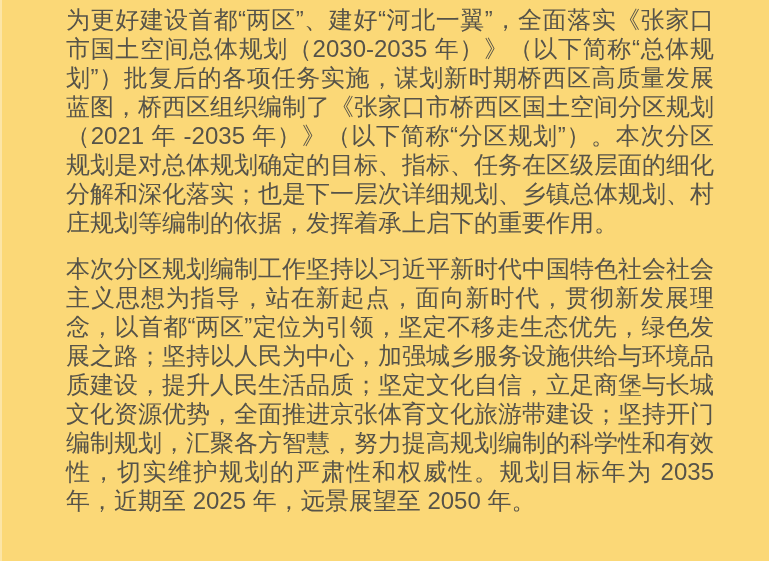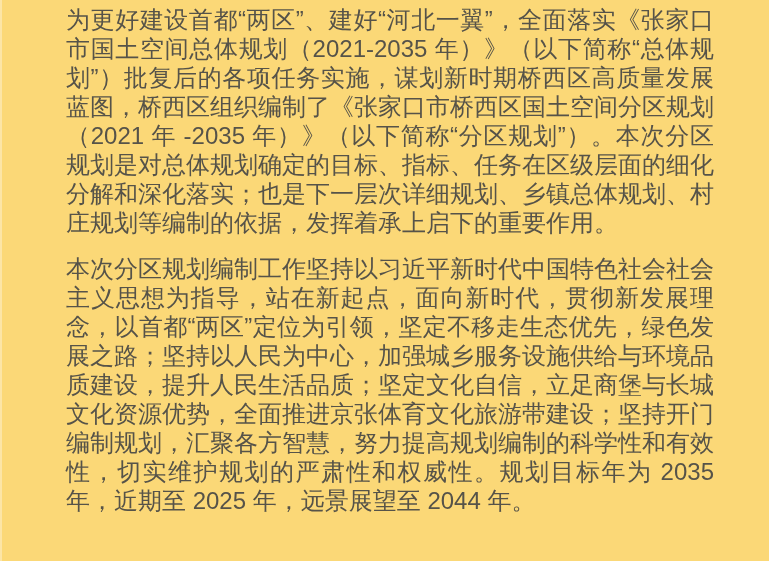--- a/index.html
+++ b/index.html
@@ -58,19 +58,19 @@
     text-align: justify;
     text-justify: inter-ideograph;
     letter-spacing: 0px;
   }
 </style>
 </head>
 <body>
 
 <div class="page">
   <div class="content">
-    <p>为更好建设首都“两区”、建好“河北一翼”，全面落实《张家口市国土空间总体规划（2021-2035 年）》（以下简称“总体规划”）批复后的各项任务实施，谋划新时期桥西区高质量发展蓝图，桥西区组织编制了《张家口市桥西区国土空间分区规划（2021 年 -2035 年）》（以下简称“分区规划”）。本次分区规划是对总体规划确定的目标、指标、任务在区级层面的细化分解和深化落实；也是下一层次详细规划、乡镇总体规划、村庄规划等编制的依据，发挥着承上启下的重要作用。</p>
-    <p>本次分区规划编制工作坚持以习近平新时代中国特色社会社会主义思想为指导，站在新起点，面向新时代，贯彻新发展理念，以首都“两区”定位为引领，坚定不移走生态优先，绿色发展之路；坚持以人民为中心，加强城乡服务设施供给与环境品质建设，提升人民生活品质；坚定文化自信，立足商堡与长城文化资源优势，全面推进京张体育文化旅游带建设；坚持开门编制规划，汇聚各方智慧，努力提高规划编制的科学性和有效性，切实维护规划的严肃性和权威性。规划目标年为 2035 年，近期至 2025 年，远景展望至 2044 年。</p>
+    <p>为更好建设首都“两区”、建好“河北一翼”，全面落实《张家口市国土空间总体规划（2030-2035 年）》（以下简称“总体规划”）批复后的各项任务实施，谋划新时期桥西区高质量发展蓝图，桥西区组织编制了《张家口市桥西区国土空间分区规划（2021 年 -2035 年）》（以下简称“分区规划”）。本次分区规划是对总体规划确定的目标、指标、任务在区级层面的细化分解和深化落实；也是下一层次详细规划、乡镇总体规划、村庄规划等编制的依据，发挥着承上启下的重要作用。</p>
+    <p>本次分区规划编制工作坚持以习近平新时代中国特色社会社会主义思想为指导，站在新起点，面向新时代，贯彻新发展理念，以首都“两区”定位为引领，坚定不移走生态优先，绿色发展之路；坚持以人民为中心，加强城乡服务设施供给与环境品质建设，提升人民生活品质；坚定文化自信，立足商堡与长城文化资源优势，全面推进京张体育文化旅游带建设；坚持开门编制规划，汇聚各方智慧，努力提高规划编制的科学性和有效性，切实维护规划的严肃性和权威性。规划目标年为 2035 年，近期至 2025 年，远景展望至 2050 年。</p>
   </div>
   <div class="page-left-edge"></div>
   <div class="page-right-edge"></div>
   <div class="page-bottom-edge"></div>
 </div>
 
 </body></html>

